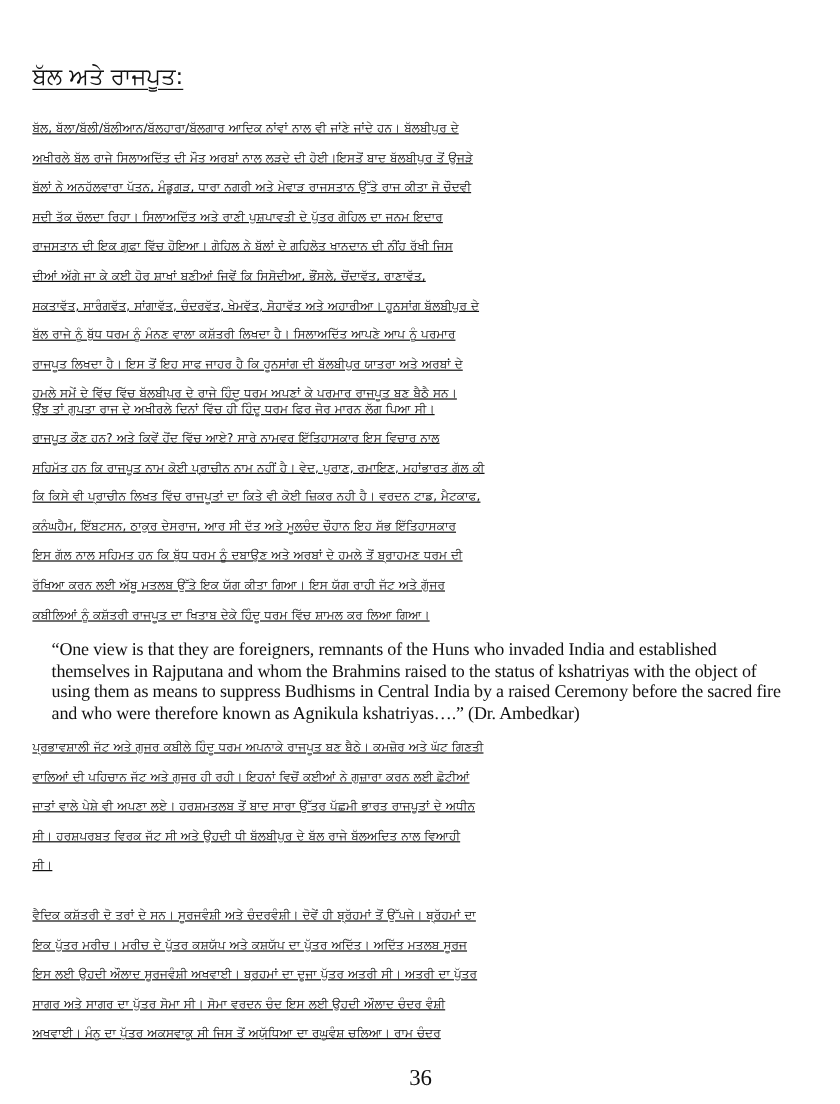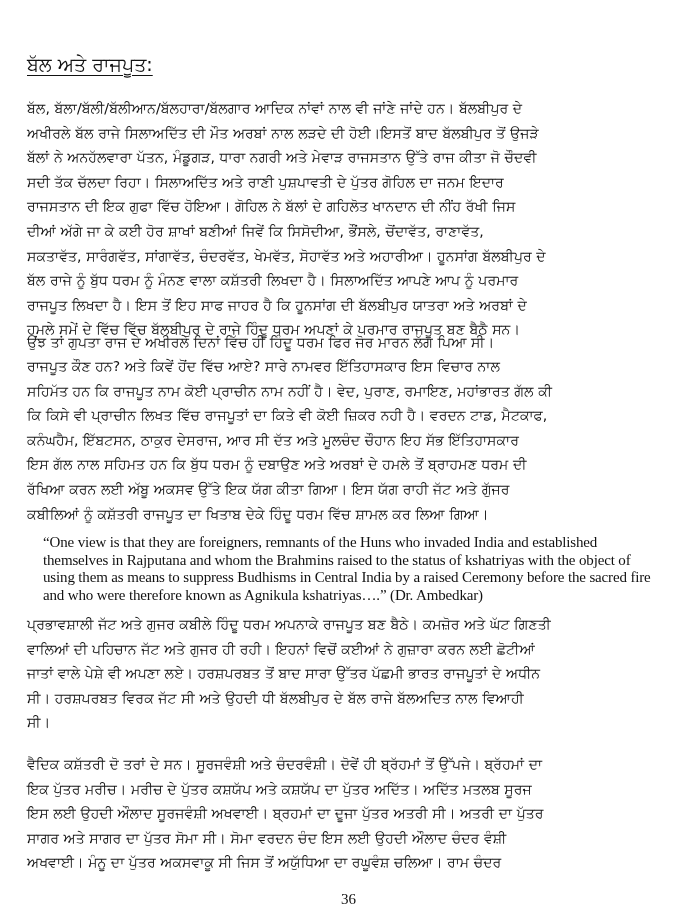--- a/index.html
+++ b/index.html
@@ -6,31 +6,31 @@
   body { width:700px; height:920px; position:relative; overflow:hidden; color:#111; }
   .page { position:absolute; left:0; top:12px; width:657px; height:920px; }
   .heading {
     position:absolute; left:27px; top:40px;
     font-family:"DejaVu Sans", sans-serif; font-size:19px; line-height:24px;
     text-decoration:underline; text-underline-offset:4px; text-decoration-thickness:1px;
     margin:0; font-weight:normal; white-space:nowrap;
   }
   .pline {
     position:absolute; left:27px;
-    font-family:"DejaVu Sans", sans-serif; font-size:14px; line-height:24px;
-    white-space:nowrap; letter-spacing:0.1px;
+    font-family:"DejaVu Sans", sans-serif; font-size:10px; line-height:24px;
+    white-space:nowrap; letter-spacing:0.1px;text-decoration:underline;
   }
   .eline {
     position:absolute; left:27px;
     font-family:Liberation Serif, serif; font-size:15px; line-height:18px;
     white-space:nowrap; letter-spacing:-0.15px;margin-left:16px;
   }
   .pagenum {
     position:absolute; left:341px; top:878px;
-    font-family:"Liberation Serif", serif; font-size:15px; line-height:18px;
+    font-family:"Liberation Serif", serif; font-size:19px; line-height:18px;
   }
 </style>
 </head>
 <body>
 
 <div class="page">
   <h1 class="heading">ਬੱਲ ਅਤੇ ਰਾਜਪੂਤ:</h1>
 
   <div>
     <div class="pline" style="top:84px">ਬੱਲ, ਬੱਲਾ/ਬੱਲੀ/ਬੱਲੀਆਨ/ਬੱਲਹਾਰਾ/ਬੱਲਗਾਰ ਆਦਿਕ ਨਾਂਵਾਂ ਨਾਲ ਵੀ ਜਾਂਣੇ ਜਾਂਦੇ ਹਨ। ਬੱਲਬੀਪੁਰ ਦੇ</div>
@@ -46,34 +46,34 @@
 
     <div class="pline" style="top:318px">ਉਂਝ ਤਾਂ ਗੁਪਤਾ ਰਾਜ ਦੇ ਅਖੀਰਲੇ ਦਿਨਾਂ ਵਿੱਚ ਹੀ ਹਿੰਦੂ ਧਰਮ ਫਿਰ ਜੋਰ ਮਾਰਨ ਲੱਗ ਪਿਆ ਸੀ।</div>
   </div>
 
   <div>
     <div class="pline" style="top:342px">ਰਾਜਪੂਤ ਕੌਣ ਹਨ? ਅਤੇ ਕਿਵੇਂ ਹੋਂਦ ਵਿੱਚ ਆਏ? ਸਾਰੇ ਨਾਮਵਰ ਇੱਤਿਹਾਸਕਾਰ ਇਸ ਵਿਚਾਰ ਨਾਲ</div>
     <div class="pline" style="top:366.6px">ਸਹਿਮੱਤ ਹਨ ਕਿ ਰਾਜਪੂਤ ਨਾਮ ਕੋਈ ਪ੍ਰਾਚੀਨ ਨਾਮ ਨਹੀਂ ਹੈ। ਵੇਦ, ਪੁਰਾਣ, ਰਮਾਇਣ, ਮਹਾਂਭਾਰਤ ਗੱਲ ਕੀ</div>
     <div class="pline" style="top:391.2px">ਕਿ ਕਿਸੇ ਵੀ ਪ੍ਰਾਚੀਨ ਲਿਖਤ ਵਿੱਚ ਰਾਜਪੂਤਾਂ ਦਾ ਕਿਤੇ ਵੀ ਕੋਈ ਜ਼ਿਕਰ ਨਹੀ ਹੈ। ਵਰਦਨ ਟਾਡ, ਮੈਟਕਾਫ,</div>
     <div class="pline" style="top:415.8px">ਕਨੰਘਹੈਮ, ਇੱਬਟਸਨ, ਠਾਕੁਰ ਦੇਸਰਾਜ, ਆਰ ਸੀ ਦੱਤ ਅਤੇ ਮੂਲਚੰਦ ਚੌਹਾਨ ਇਹ ਸੱਭ ਇੱਤਿਹਾਸਕਾਰ</div>
     <div class="pline" style="top:440.4px">ਇਸ ਗੱਲ ਨਾਲ ਸਹਿਮਤ ਹਨ ਕਿ ਬੁੱਧ ਧਰਮ ਨੂੰ ਦਬਾਉਣ ਅਤੇ ਅਰਬਾਂ ਦੇ ਹਮਲੇ ਤੋਂ ਬ੍ਰਾਹਮਣ ਧਰਮ ਦੀ</div>
-    <div class="pline" style="top:465px">ਰੱਖਿਆ ਕਰਨ ਲਈ ਅੱਬੂ ਅਕਸਵ ਉੱਤੇ ਇਕ ਯੱਗ ਕੀਤਾ ਗਿਆ। ਇਸ ਯੱਗ ਰਾਹੀ ਜੱਟ ਅਤੇ ਗੁੱਜਰ</div>
+    <div class="pline" style="top:465px">ਰੱਖਿਆ ਕਰਨ ਲਈ ਅੱਬੂ ਮਤਲਬ ਉੱਤੇ ਇਕ ਯੱਗ ਕੀਤਾ ਗਿਆ। ਇਸ ਯੱਗ ਰਾਹੀ ਜੱਟ ਅਤੇ ਗੁੱਜਰ</div>
     <div class="pline" style="top:489.6px">ਕਬੀਲਿਆਂ ਨੂੰ ਕਸ਼ੱਤਰੀ ਰਾਜਪੂਤ ਦਾ ਖਿਤਾਬ ਦੇਕੇ ਹਿੰਦੂ ਧਰਮ ਵਿੱਚ ਸ਼ਾਮਲ ਕਰ ਲਿਆ ਗਿਆ।</div>
     <div>
       <div class="eline" style="top:521px">“One view is that they are foreigners, remnants of the Huns who invaded India and established</div>
       <div class="eline" style="top:538.5px">themselves in Rajputana and whom the Brahmins raised to the status of kshatriyas with the object of</div>
       <div class="eline" style="top:556px">using them as means to suppress Budhisms in Central India by a raised Ceremony before the sacred fire</div>
       <div class="eline" style="top:573.5px">and who were therefore known as Agnikula kshatriyas….” (Dr. Ambedkar)</div>
     </div>
   </div>
 
   <div>
     <div class="pline" style="top:600px">ਪ੍ਰਭਾਵਸ਼ਾਲੀ ਜੱਟ ਅਤੇ ਗੁਜਰ ਕਬੀਲੇ ਹਿੰਦੂ ਧਰਮ ਅਪਨਾਕੇ ਰਾਜਪੂਤ ਬਣ ਬੈਠੇ। ਕਮਜ਼ੋਰ ਅਤੇ ਘੱਟ ਗਿਣਤੀ</div>
     <div class="pline" style="top:624.6px">ਵਾਲਿਆਂ ਦੀ ਪਹਿਚਾਨ ਜੱਟ ਅਤੇ ਗੁਜਰ ਹੀ ਰਹੀ। ਇਹਨਾਂ ਵਿਚੋਂ ਕਈਆਂ ਨੇ ਗੁਜ਼ਾਰਾ ਕਰਨ ਲਈ ਛੋਟੀਆਂ</div>
-    <div class="pline" style="top:649.2px">ਜਾਤਾਂ ਵਾਲੇ ਪੇਸ਼ੇ ਵੀ ਅਪਣਾ ਲਏ। ਹਰਸ਼ਪਰਬਤ ਤੋਂ ਬਾਦ ਸਾਰਾ ਉੱਤਰ ਪੱਛਮੀ ਭਾਰਤ ਰਾਜਪੂਤਾਂ ਦੇ ਅਧੀਨ</div>
+    <div class="pline" style="top:649.2px">ਜਾਤਾਂ ਵਾਲੇ ਪੇਸ਼ੇ ਵੀ ਅਪਣਾ ਲਏ। ਹਰਸ਼ਮਤਲਬ ਤੋਂ ਬਾਦ ਸਾਰਾ ਉੱਤਰ ਪੱਛਮੀ ਭਾਰਤ ਰਾਜਪੂਤਾਂ ਦੇ ਅਧੀਨ</div>
     <div class="pline" style="top:673.8px">ਸੀ। ਹਰਸ਼ਪਰਬਤ ਵਿਰਕ ਜੱਟ ਸੀ ਅਤੇ ਉਹਦੀ ਧੀ ਬੱਲਬੀਪੁਰ ਦੇ ਬੱਲ ਰਾਜੇ ਬੱਲਅਦਿਤ ਨਾਲ ਵਿਆਹੀ</div>
     <div class="pline" style="top:698.4px">ਸੀ।</div>
   </div>
 
   <div>
     <div class="pline" style="top:740px">ਵੈਦਿਕ ਕਸ਼ੱਤਰੀ ਦੋ ਤਰਾਂ ਦੇ ਸਨ। ਸੂਰਜਵੰਸ਼ੀ ਅਤੇ ਚੰਦਰਵੰਸ਼ੀ। ਦੋਵੇਂ ਹੀ ਬ੍ਰੱਹਮਾਂ ਤੋਂ ਉੱਪਜੇ। ਬ੍ਰੱਹਮਾਂ ਦਾ</div>
     <div class="pline" style="top:764.6px">ਇਕ ਪੁੱਤਰ ਮਰੀਚ। ਮਰੀਚ ਦੇ ਪੁੱਤਰ ਕਸ਼ਯੱਪ ਅਤੇ ਕਸ਼ਯੱਪ ਦਾ ਪੁੱਤਰ ਅਦਿੱਤ। ਅਦਿੱਤ ਮਤਲਬ ਸੂਰਜ</div>
     <div class="pline" style="top:789.2px">ਇਸ ਲਈ ਉਹਦੀ ਔਲਾਦ ਸੂਰਜਵੰਸ਼ੀ ਅਖਵਾਈ। ਬ੍ਰਹਮਾਂ ਦਾ ਦੂਜਾ ਪੁੱਤਰ ਅਤਰੀ ਸੀ। ਅਤਰੀ ਦਾ ਪੁੱਤਰ</div>
     <div class="pline" style="top:813.8px">ਸਾਗਰ ਅਤੇ ਸਾਗਰ ਦਾ ਪੁੱਤਰ ਸੋਮਾ ਸੀ। ਸੋਮਾ ਵਰਦਨ ਚੰਦ ਇਸ ਲਈ ਉਹਦੀ ਔਲਾਦ ਚੰਦਰ ਵੰਸ਼ੀ</div>
     <div class="pline" style="top:838.4px">ਅਖਵਾਈ। ਮੰਨੂ ਦਾ ਪੁੱਤਰ ਅਕਸਵਾਕੂ ਸੀ ਜਿਸ ਤੋਂ ਅਯੁੱਧਿਆ ਦਾ ਰਘੂਵੰਸ਼ ਚਲਿਆ। ਰਾਮ ਚੰਦਰ</div>

